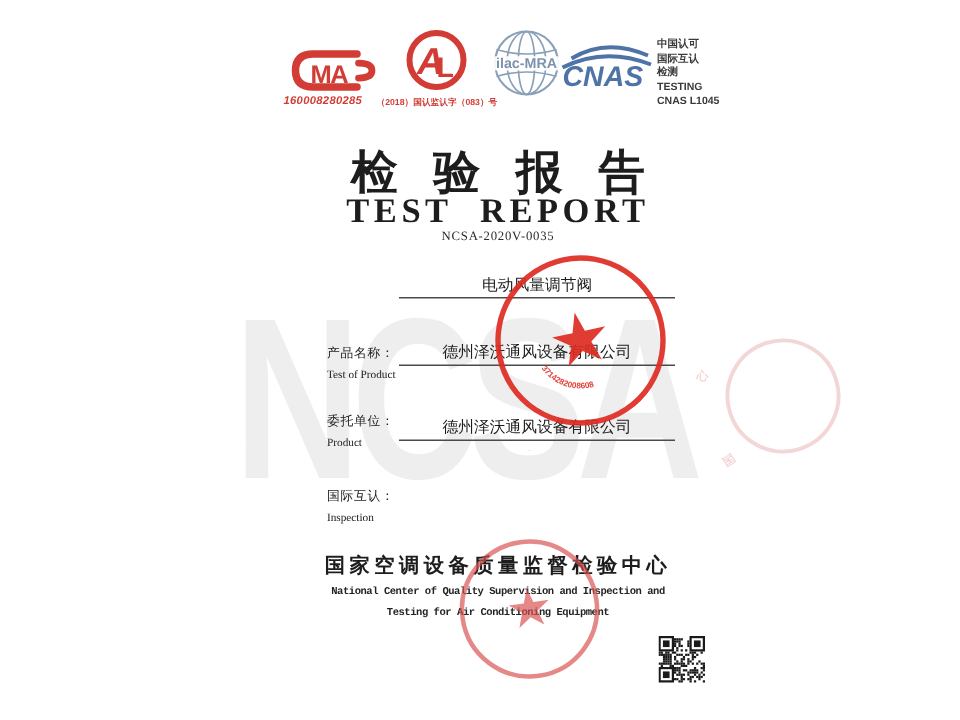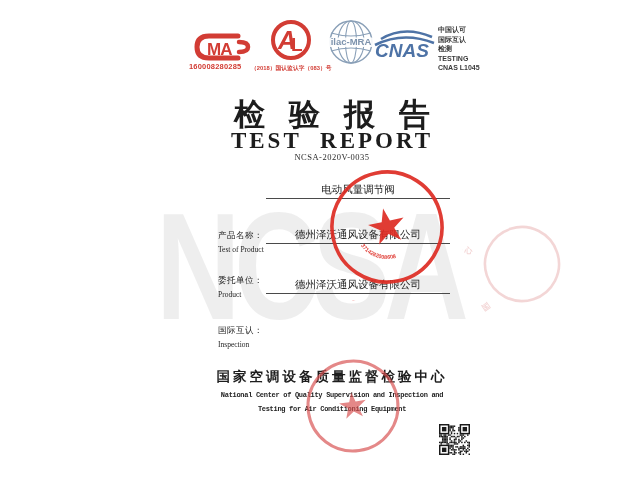--- a/index.html
+++ b/index.html
@@ -4,21 +4,21 @@
 <style>
   * { margin:0; padding:0; box-sizing:border-box; }
   html,body { background:#fff; }
   .page {
     position:relative; width:640px; height:480px; background:#ffffff;
     overflow:hidden; font-family:"Liberation Sans", sans-serif; color:#222;
   }
   
   .logo { position:absolute; }
   .cma-num { position:absolute; left:189px; top:62px; width:64px;
-    font-size:7.5px; font-weight:bold; color:#d23c34; letter-spacing:0.2px; }
+    font-size:7.5px; font-weight:bold; color:#d23c34; letter-spacing:0.2px;font-style:italic; }
   .cal-cap { position:absolute; left:251px; top:64px; width:86px;
     font-size:5.8px; font-weight:bold; color:#d23c34; white-space:nowrap; }
   .accred { position:absolute; left:438px; top:25px; width:60px;
     font-size:7px; font-weight:bold; color:#3a3a3a; line-height:9.6px; }
   
   .watermark {
     position:absolute; left:156px; top:178px; width:330px;
     font-size:150px; font-weight:bold; color:rgba(90,90,90,0.10);
     transform:scale(0.78,1.02); transform-origin:left top;
     letter-spacing:-8px; white-space:nowrap; user-select:none;

